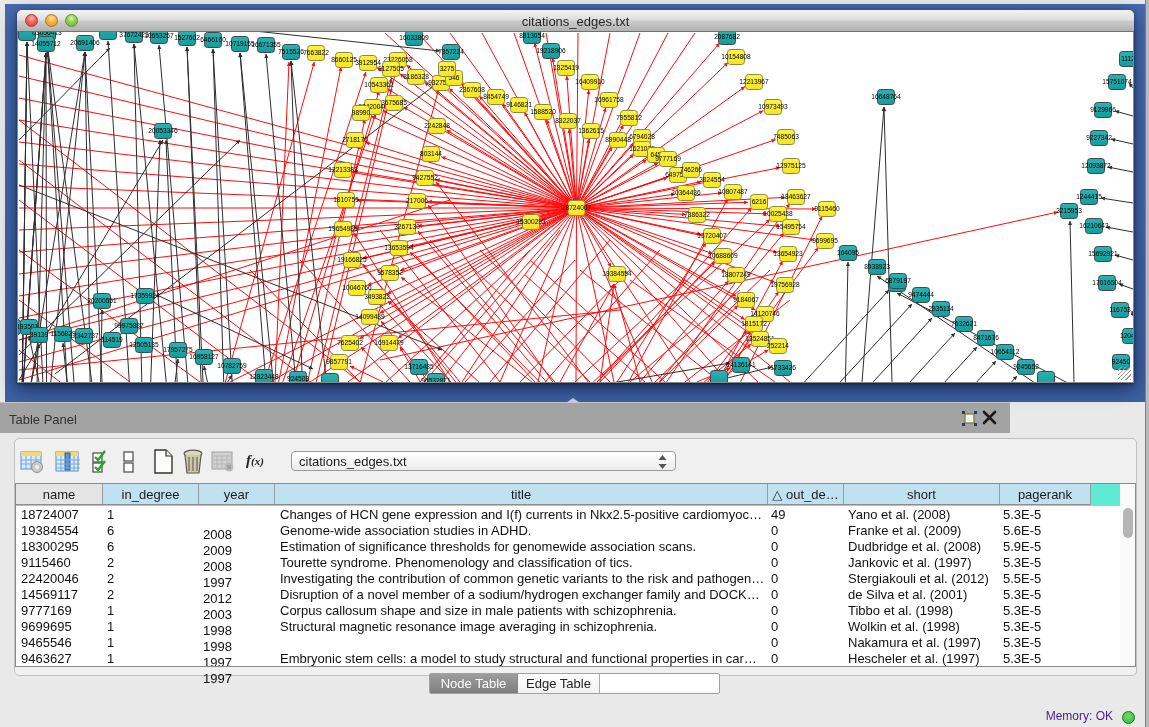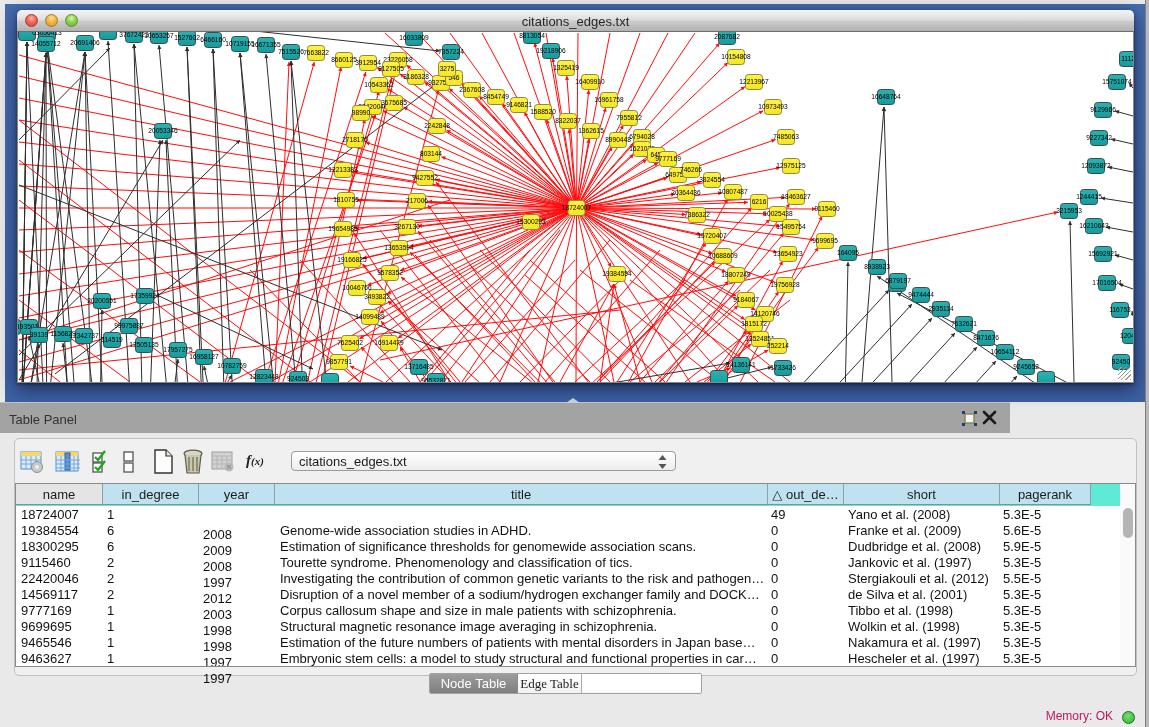--- a/index.html
+++ b/index.html
@@ -37,21 +37,21 @@
 .c4 { left:755px; width:72px; }
 .c5 { left:832px; width:152px; }
 .c6 { left:987px; width:88px; }
 .vsb { position:absolute; left:1120px; top:484px; width:16px; height:182px; background:#fafafa; }
 .vsb .thumb { position:absolute; left:3px; top:24px; width:10px; height:30px; border-radius:5px; background:#b5b5b5; }
 .tabs { position:absolute; left:429px; top:673px; height:21px; display:flex; border:1px solid #a2a2a2; border-radius:2px; overflow:hidden; background:#fff; }
 .tab { font-size:13px; line-height:19px; text-align:center; color:#222; background:linear-gradient(180deg,#ffffff,#f1f1f1); border-right:1px solid #ababab; }
 .tab.sel { background:linear-gradient(180deg,#9d9d9d,#7e7e7e); color:#fff; border-right:1px solid #8a8a8a; }
 .tab:last-child { border-right:none;margin-top:17px; }
 .status { position:absolute; right:0px; top:700px; width:1145px; height:27px; }
-.mem { position:absolute; right:36px; top:9px; font-size:12px; color:#be185d; }
+.mem { position:absolute; right:36px; top:9px; font-size:12px; color:#4c1d95; }
 .dot { position:absolute; right:14px; top:11px; width:13px; height:13px; border-radius:50%; background:radial-gradient(circle at 45% 35%,#6fe06f,#2fb52f); border:1.5px solid #1e6e1e; }
 .rightedge { position:absolute; right:0; top:0; width:4px; height:727px; background:#b9b9b9; border-left:1px solid #7e7e7e; }
 .divnotch { position:absolute; left:566px; top:398px; width:14px; height:5px; background:#c6cbd4; clip-path:polygon(50% 0,100% 100%,0 100%); }
 </style></head>
 <body>
 <div class="page">
 <div class="desktop"></div>
 <div class="frame">
   <div class="titlebar">
     <span class="tl r"></span>
@@ -882,20 +882,21 @@
   <span class="th" style="left:183px;width:76px;">year</span>
   <span class="th" style="left:259px;width:493px;">title</span>
   <span class="th" style="left:752px;width:76px;">△ out_de…</span>
   <span class="th" style="left:828px;width:156px;">short</span>
   <span class="th" style="left:984px;width:91px;">pagerank</span>
 </div>
 <div class="trow" style="top:507px">
 <span class="c c0">18724007</span>
       <span class="c c1">1</span>
       <span class="c c2">2008</span>
+      <span class="c c3">Changes of HCN gene expression and I(f) currents in Nkx2.5‑positive cardiomyoc…</span>
       <span class="c c4">49</span>
       <span class="c c5">Yano et al. (2008)</span>
       <span class="c c6">5.3E-5</span>
     </div>
 <div class="trow" style="top:523px">
 <span class="c c0">19384554</span>
       <span class="c c1">6</span>
       <span class="c c2">2009</span>
       <span class="c c3">Genome‑wide association studies in ADHD.</span>
       <span class="c c4">0</span>
@@ -953,42 +954,41 @@
       <span class="c c2">1998</span>
       <span class="c c3">Structural magnetic resonance image averaging in schizophrenia.</span>
       <span class="c c4">0</span>
       <span class="c c5">Wolkin et al. (1998)</span>
       <span class="c c6">5.3E-5</span>
     </div>
 <div class="trow" style="top:635px">
 <span class="c c0">9465546</span>
       <span class="c c1">1</span>
       <span class="c c2">1997</span>
-      <span class="c c3">Estimation of the future numbers of patients with mental disorders in Japan base…</span>
       <span class="c c4">0</span>
       <span class="c c5">Nakamura et al. (1997)</span>
       <span class="c c6">5.3E-5</span>
     </div>
 <div class="trow" style="top:651px">
 <span class="c c0">9463627</span>
       <span class="c c1">1</span>
       <span class="c c2">1997</span>
       <span class="c c3">Embryonic stem cells: a model to study structural and functional properties in car…</span>
       <span class="c c4">0</span>
       <span class="c c5">Hescheler et al. (1997)</span>
       <span class="c c6">5.3E-5</span>
     </div>
 
 <div class="vsb">
       <div class="thumb"></div>
     </div>
 <div class="tblborder"></div>
 <div class="tabs">
   <span class="tab sel" style="width:88px;">Node Table</span>
-      <span class="tab" style="width:64px;font-family:Liberation Serif, serif;">Edge Table</span>
+      <span class="tab" style="width:82px;">Edge Table</span>
       <span class="tab" style="width:119px;">Network Table</span>
 </div>
 <div class="status">
   <span class="mem">Memory: OK</span>
       <span class="dot"></span>
 </div>
 <div class="divnotch"></div>
 <div class="rightedge"></div>
 </div>
 </body></html>

